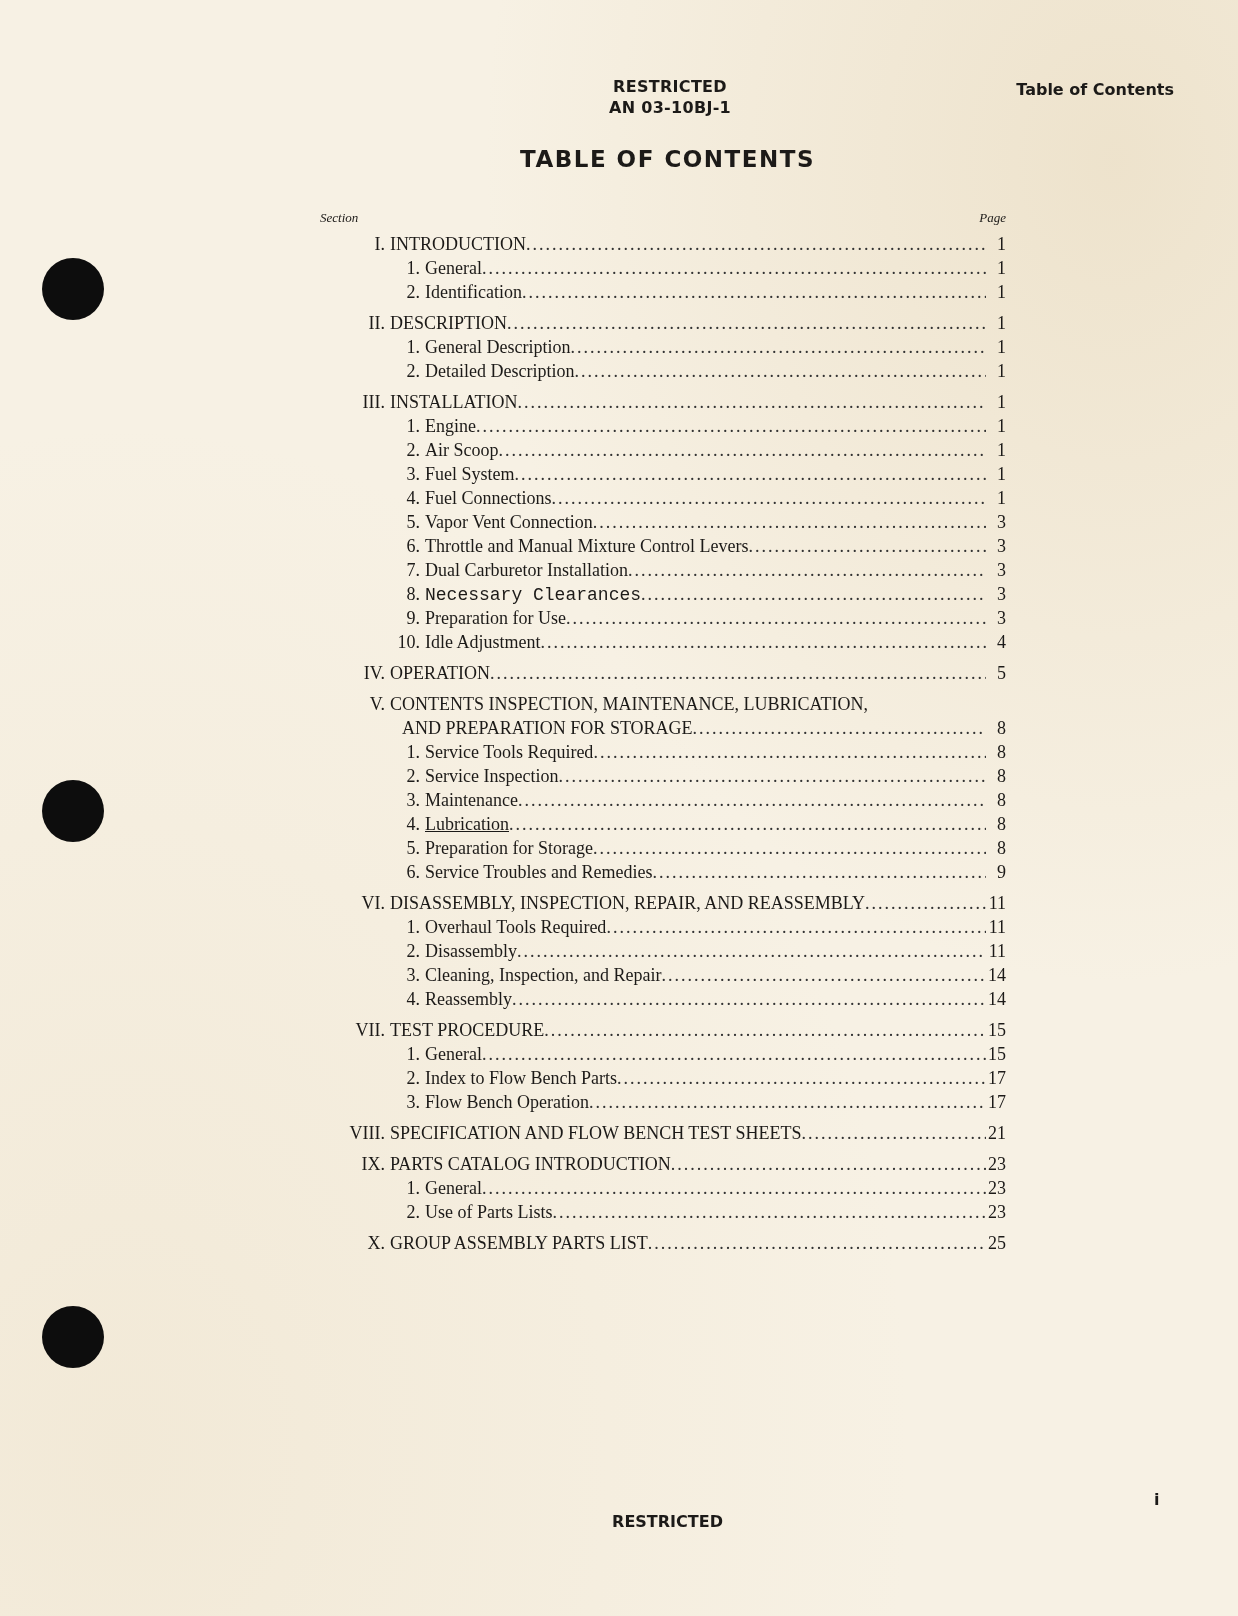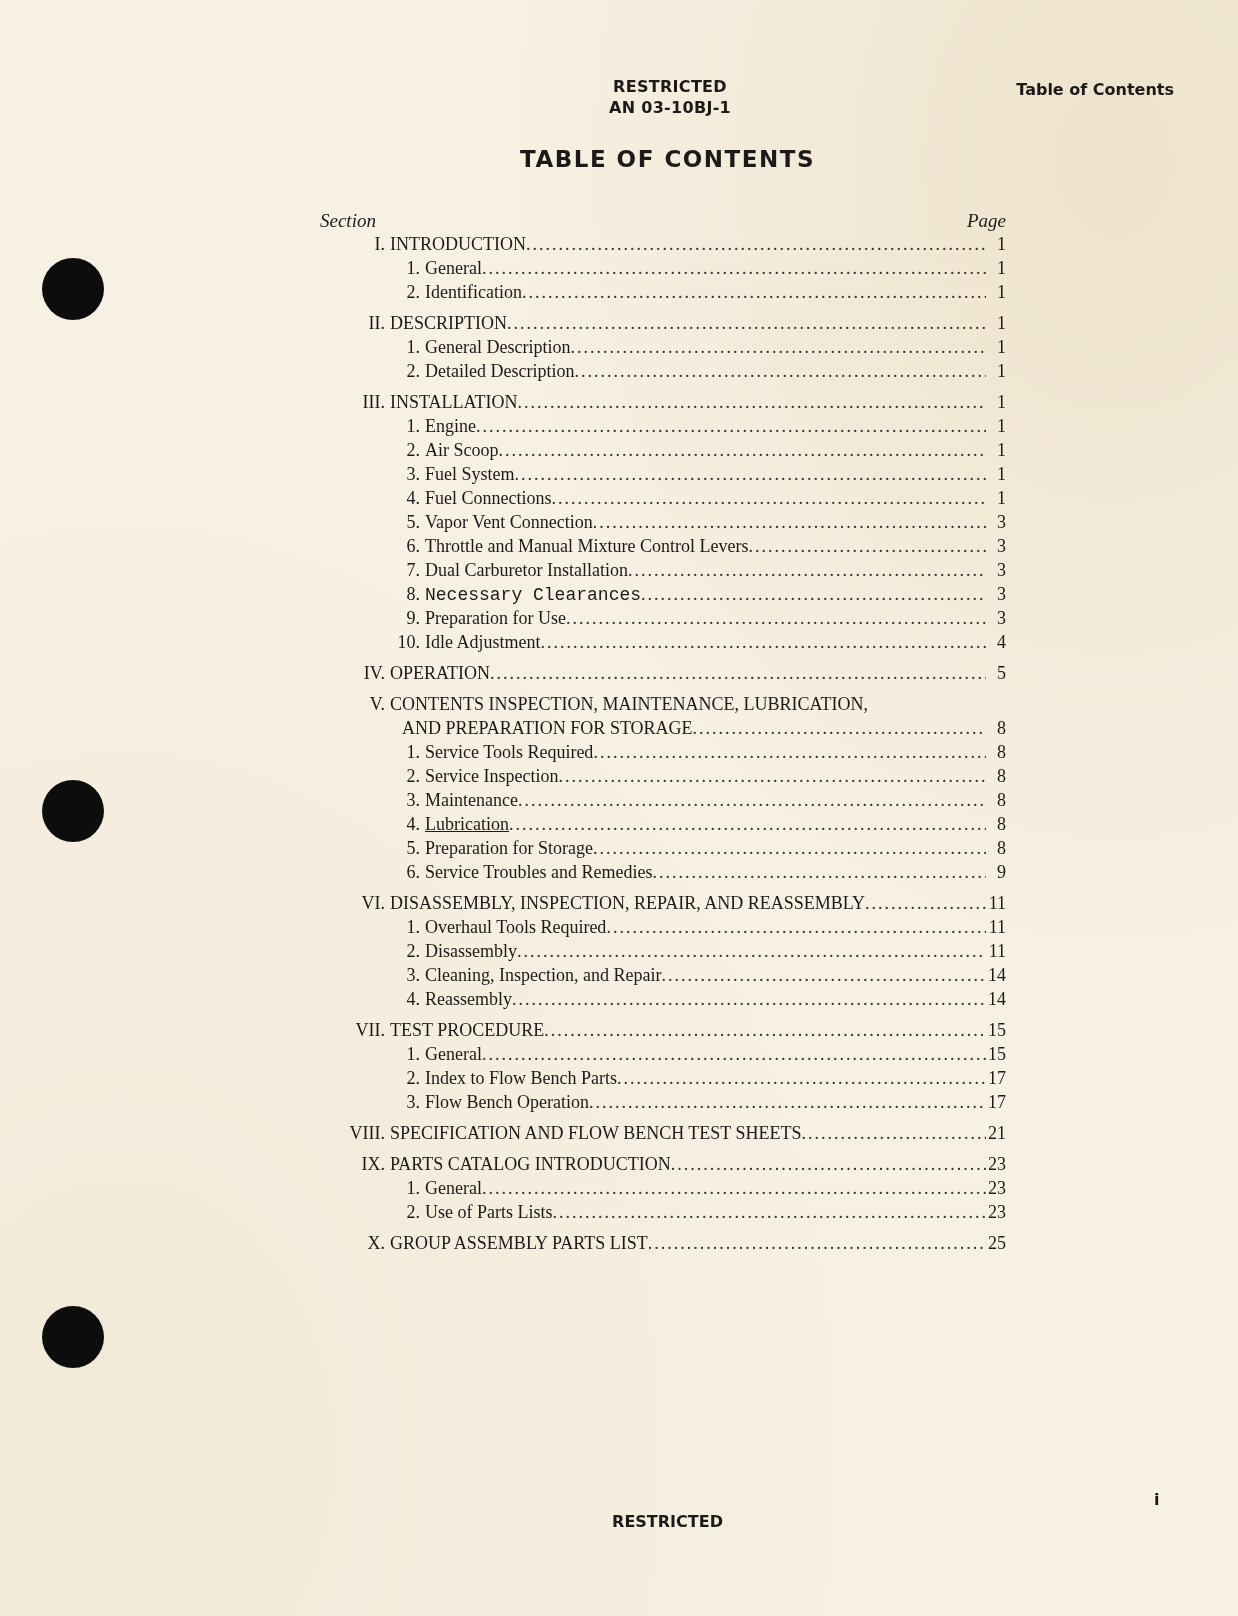--- a/index.html
+++ b/index.html
@@ -10,21 +10,21 @@
                       radial-gradient(ellipse at 10% 90%, rgba(230,215,185,0.3), rgba(0,0,0,0) 50%);
     color:#1c1a18;
   }
   .hole { position:absolute; left:42px; width:62px; height:62px; border-radius:50%; background:#0d0d0d; }
   .hdr-center { position:absolute; left:560px; top:76px; width:220px; text-align:center;
     font-family:"DejaVu Sans", sans-serif; font-weight:bold; font-size:16px; line-height:21px; letter-spacing:0.3px; }
   .hdr-right { position:absolute; right:64px; top:80px; font-family:"DejaVu Sans", sans-serif; font-weight:bold; font-size:16px; }
   .title { position:absolute; left:0; width:1335px; top:146px; text-align:center;
     font-family:"DejaVu Sans", sans-serif; font-weight:bold; font-size:23px; letter-spacing:1.5px; }
   .toc { position:absolute; left:320px; top:210px; width:686px; font-family:"Liberation Serif", serif; font-size:18px; }
-  .col-hdr { display:flex; justify-content:space-between; font-style:italic; font-size:19px; height:24px; }
+  .col-hdr { display:flex; justify-content:space-between; font-style:italic; font-size:13px; height:24px; }
   .row { display:flex; align-items:baseline; height:24px; white-space:nowrap; }
   .row.sec { margin-top:7px; }
   .row.first { margin-top:0; }
   .num { display:inline-block; text-align:right; flex:none; }
   .sec .num { width:65px; }
   .sub .num { width:100px; }
   .label { flex:none; }
   .dots { flex:1; overflow:hidden; letter-spacing:2px; color:#333; }
   .dots::after { content:"...................................................................................................................................................."; }
   .pg { flex:none; text-align:right; min-width:18px; padding-left:2px; }

